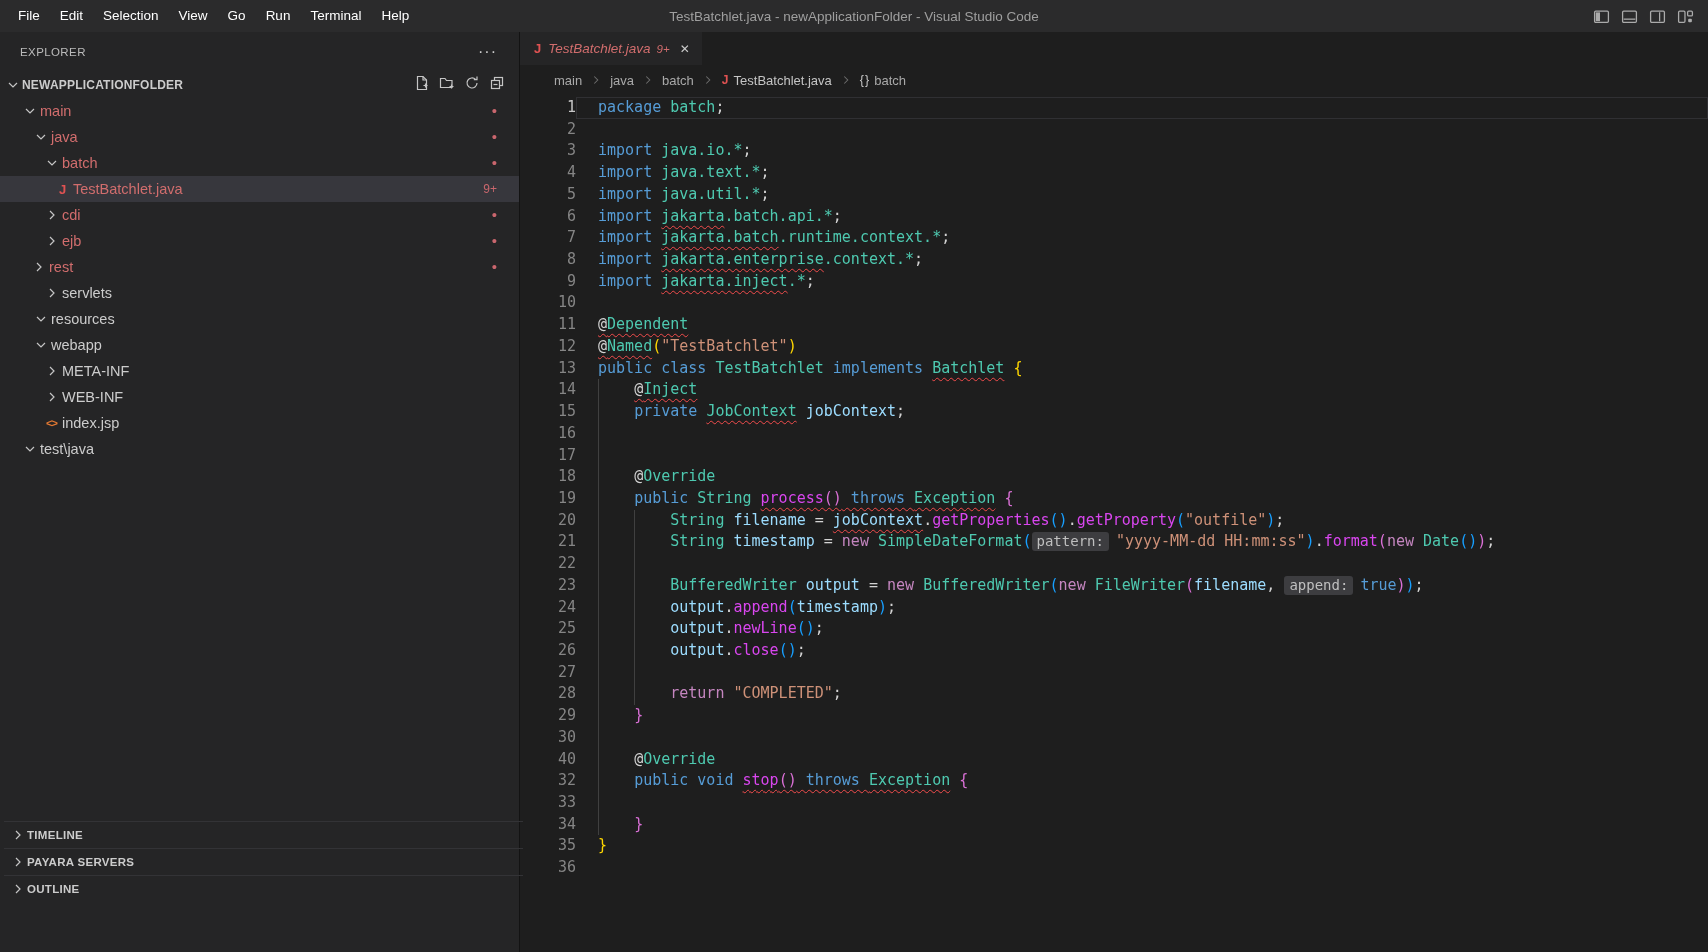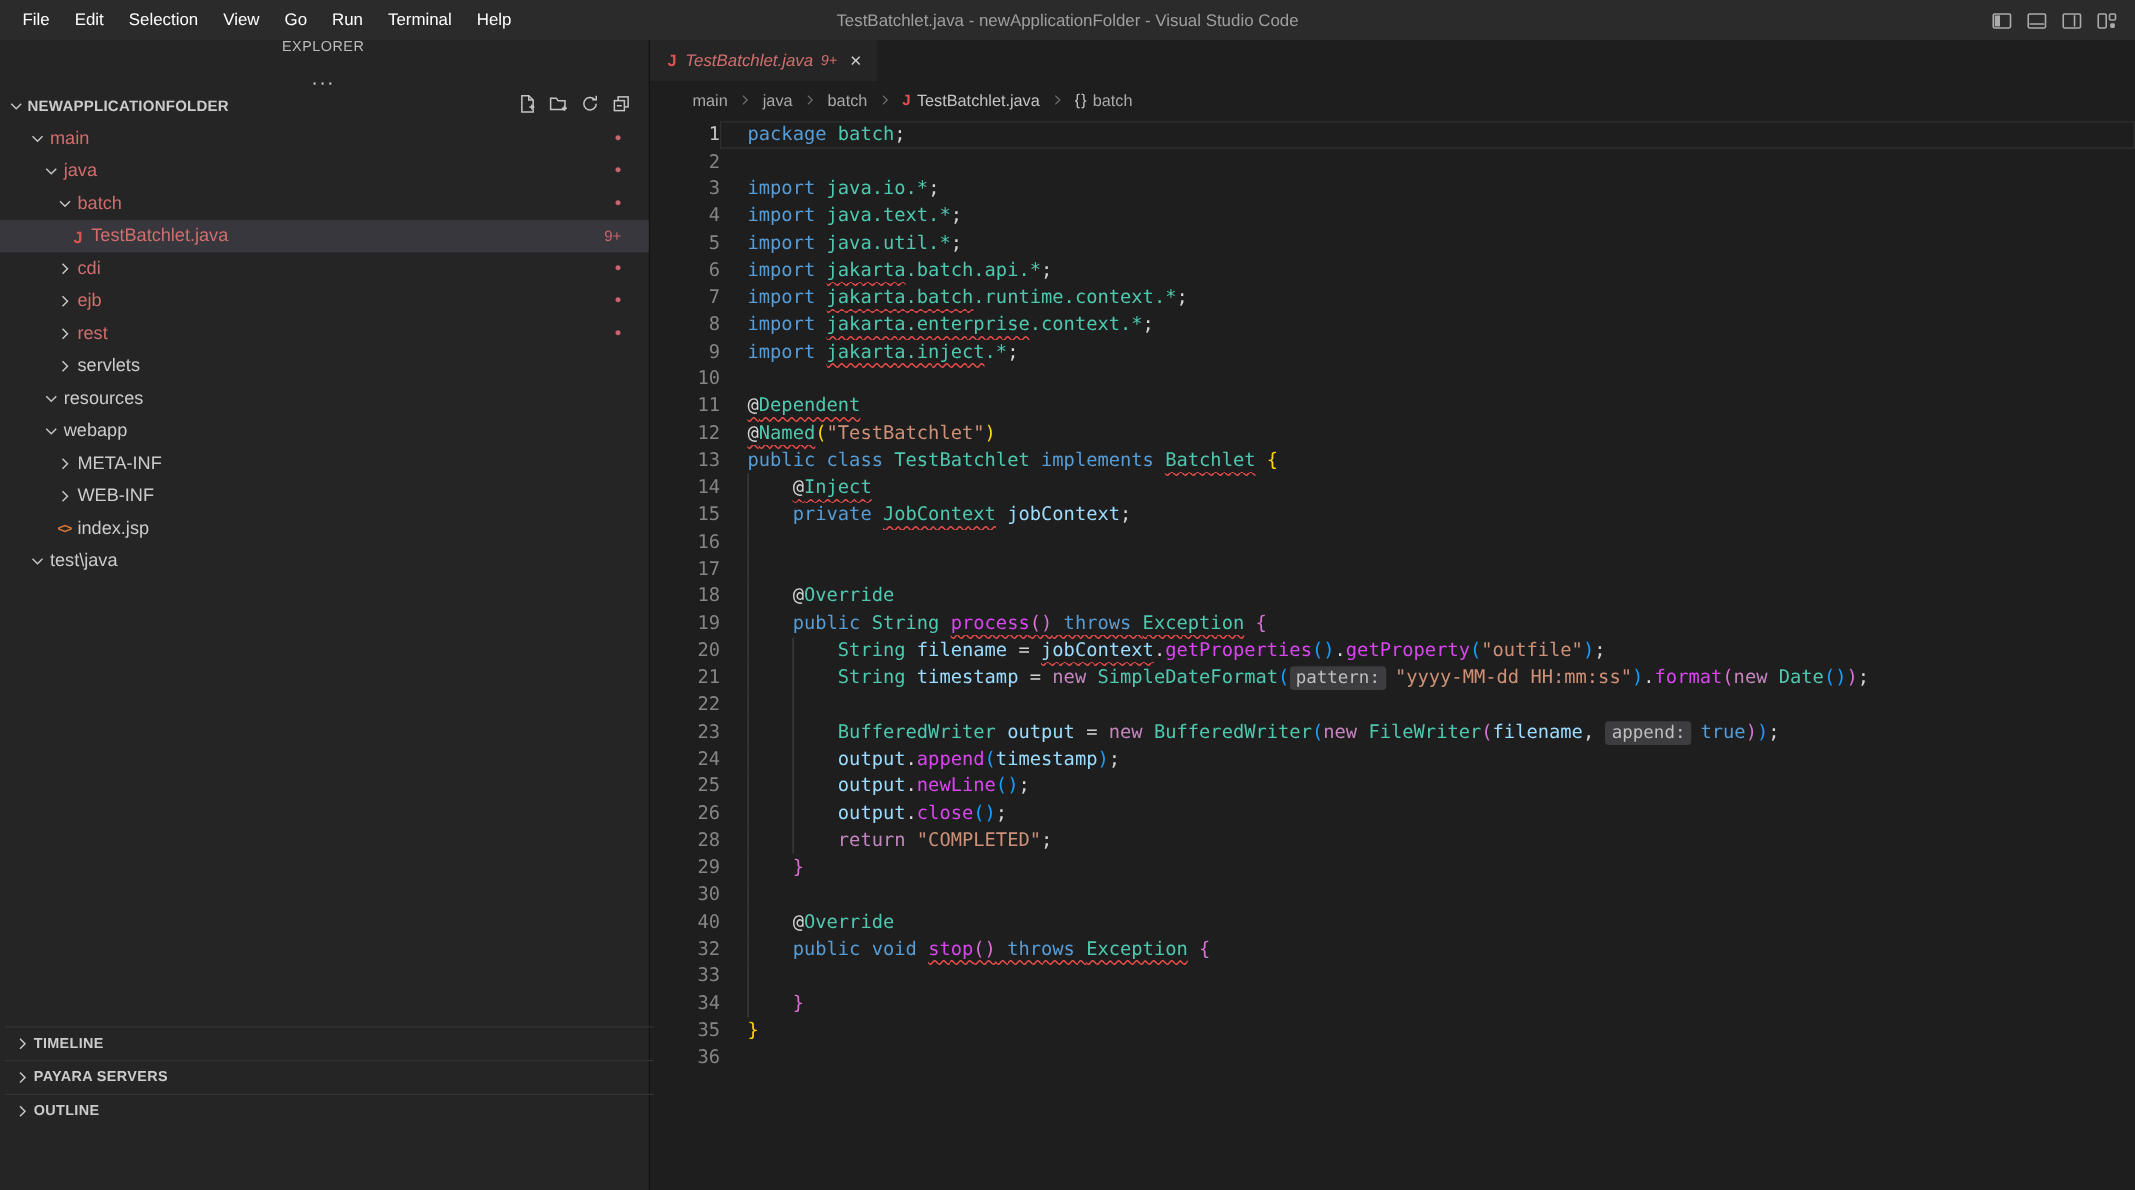--- a/index.html
+++ b/index.html
@@ -12,21 +12,21 @@
   .menu-item:first-child { margin-left:8px; }
   .win-title { position:absolute; left:0; right:0; text-align:center; color:#9f9f9f; font-size:13.5px; pointer-events:none; }
   .win-icons { position:absolute; right:14px; top:0; height:32px; display:flex; align-items:center; gap:11px; }
   .win-icons svg { display:block; }
 
   
   .main-row { display:flex; height:920px; }
 
   
   .sidebar { position:relative; width:520px; background:#252526; border-right:1px solid #131313; flex:none; }
-  .sb-header { height:40px; display:flex; align-items:center; justify-content:space-between; padding:0 22px 0 20px;flex-direction:column; }
+  .sb-header { height:40px; display:flex; align-items:center; justify-content:space-between; padding:0 22px 0 20px; }
   .sb-header .label { color:#bbbbbb; font-size:11.5px; letter-spacing:0.4px; }
   .sb-more { color:#cccccc; font-size:16px; letter-spacing:1px; line-height:10px; }
   .proj-row { height:26px; display:flex; align-items:center; padding:0 14px 0 4px; }
   .proj-row .chev { width:18px; display:flex; justify-content:center; }
   .proj-label { color:#cccccc; font-weight:bold; font-size:12px; letter-spacing:0.2px; flex:1; }
   .proj-icons { display:flex; gap:9px; align-items:center; }
   #tree { }
   .trow { height:26px; display:flex; align-items:center; position:relative; }
   .trow.selected { background:#37373d; }
   .trow .chev { width:17px; display:flex; justify-content:center; flex:none; }
@@ -193,21 +193,21 @@
         </div>
         <div class="trow" style="padding-left: 43px;">
           <span class="chev">
             <svg width="16" height="16" viewBox="0 0 16 16" fill="none">
               <path d="M6 4l4 4-4 4" stroke="#c5c5c5" stroke-width="1.2"></path>
             </svg>
           </span>
           <span class="flabel red">ejb</span>
           <span class="badge dot">•</span>
         </div>
-        <div class="trow" style="padding-left: 43px;">
+        <div class="trow" style="padding-left: 30px;">
           <span class="chev">
             <svg width="16" height="16" viewBox="0 0 16 16" fill="none">
               <path d="M6 4l4 4-4 4" stroke="#c5c5c5" stroke-width="1.2"></path>
             </svg>
           </span>
           <span class="flabel red">rest</span>
           <span class="badge dot">•</span>
         </div>
         <div class="trow" style="padding-left: 43px;">
           <span class="chev">
@@ -359,20 +359,21 @@
         <div class="line"><span class="ln">17</span><span class="lc"><span class="guide" style="left: 22px;"></span></span></div>
         <div class="line"><span class="ln">18</span><span class="lc"><span class="guide" style="left: 22px;"></span><span>    </span><span class="tk-p">@</span><span class="tk-t">Override</span></span></div>
         <div class="line"><span class="ln">19</span><span class="lc"><span class="guide" style="left: 22px;"></span><span>    </span><span class="tk-k">public </span><span class="tk-t">String</span><span class="tk-p"> </span><span class="tk-f sq">process</span><span class="tk-m sq">()</span><span class="tk-k sq"> throws </span><span class="tk-t sq">Exception</span><span class="tk-p"> </span><span class="tk-m">{</span></span></div>
         <div class="line"><span class="ln">20</span><span class="lc"><span class="guide" style="left: 22px;"></span><span class="guide" style="left: 58.1px;"></span><span>        </span><span class="tk-t">String</span><span class="tk-p"> </span><span class="tk-v">filename</span><span class="tk-p"> = </span><span class="tk-v sq">jobContext</span><span class="tk-p">.</span><span class="tk-f">getProperties</span><span class="tk-b">()</span><span class="tk-p">.</span><span class="tk-f">getProperty</span><span class="tk-b">(</span><span class="tk-s">"outfile"</span><span class="tk-b">)</span><span class="tk-p">;</span></span></div>
         <div class="line"><span class="ln">21</span><span class="lc"><span class="guide" style="left: 22px;"></span><span class="guide" style="left: 58.1px;"></span><span>        </span><span class="tk-t">String</span><span class="tk-p"> </span><span class="tk-v">timestamp</span><span class="tk-p"> = </span><span class="tk-c">new </span><span class="tk-t">SimpleDateFormat</span><span class="tk-b">(</span><span class="inlay">pattern:</span><span class="tk-s">"yyyy-MM-dd HH:mm:ss"</span><span class="tk-b">)</span><span class="tk-p">.</span><span class="tk-f">format</span><span class="tk-m">(</span><span class="tk-c">new </span><span class="tk-t">Date</span><span class="tk-b">()</span><span class="tk-m">)</span><span class="tk-p">;</span></span></div>
         <div class="line"><span class="ln">22</span><span class="lc"><span class="guide" style="left: 22px;"></span><span class="guide" style="left: 58.1px;"></span></span></div>
         <div class="line"><span class="ln">23</span><span class="lc"><span class="guide" style="left: 22px;"></span><span class="guide" style="left: 58.1px;"></span><span>        </span><span class="tk-t">BufferedWriter</span><span class="tk-p"> </span><span class="tk-v">output</span><span class="tk-p"> = </span><span class="tk-c">new </span><span class="tk-t">BufferedWriter</span><span class="tk-b">(</span><span class="tk-c">new </span><span class="tk-t">FileWriter</span><span class="tk-m">(</span><span class="tk-v">filename</span><span class="tk-p">, </span><span class="inlay">append:</span><span class="tk-k">true</span><span class="tk-m">)</span><span class="tk-b">)</span><span class="tk-p">;</span></span></div>
         <div class="line"><span class="ln">24</span><span class="lc"><span class="guide" style="left: 22px;"></span><span class="guide" style="left: 58.1px;"></span><span>        </span><span class="tk-v">output</span><span class="tk-p">.</span><span class="tk-f">append</span><span class="tk-b">(</span><span class="tk-v">timestamp</span><span class="tk-b">)</span><span class="tk-p">;</span></span></div>
         <div class="line"><span class="ln">25</span><span class="lc"><span class="guide" style="left: 22px;"></span><span class="guide" style="left: 58.1px;"></span><span>        </span><span class="tk-v">output</span><span class="tk-p">.</span><span class="tk-f">newLine</span><span class="tk-b">()</span><span class="tk-p">;</span></span></div>
         <div class="line"><span class="ln">26</span><span class="lc"><span class="guide" style="left: 22px;"></span><span class="guide" style="left: 58.1px;"></span><span>        </span><span class="tk-v">output</span><span class="tk-p">.</span><span class="tk-f">close</span><span class="tk-b">()</span><span class="tk-p">;</span></span></div>
+        <div class="line"><span class="ln">27</span><span class="lc"><span class="guide" style="left: 22px;"></span><span class="guide" style="left: 58.1px;"></span></span></div>
         <div class="line"><span class="ln">28</span><span class="lc"><span class="guide" style="left: 22px;"></span><span class="guide" style="left: 58.1px;"></span><span>        </span><span class="tk-c">return </span><span class="tk-s">"COMPLETED"</span><span class="tk-p">;</span></span></div>
         <div class="line"><span class="ln">29</span><span class="lc"><span class="guide" style="left: 22px;"></span><span>    </span><span class="tk-m">}</span></span></div>
         <div class="line"><span class="ln">30</span><span class="lc"><span class="guide" style="left: 22px;"></span></span></div>
         <div class="line"><span class="ln">40</span><span class="lc"><span class="guide" style="left: 22px;"></span><span>    </span><span class="tk-p">@</span><span class="tk-t">Override</span></span></div>
         <div class="line"><span class="ln">32</span><span class="lc"><span class="guide" style="left: 22px;"></span><span>    </span><span class="tk-k">public void </span><span class="tk-f sq">stop</span><span class="tk-m sq">()</span><span class="tk-k sq"> throws </span><span class="tk-t sq">Exception</span><span class="tk-p"> </span><span class="tk-m">{</span></span></div>
         <div class="line"><span class="ln">33</span><span class="lc"><span class="guide" style="left: 22px;"></span></span></div>
         <div class="line"><span class="ln">34</span><span class="lc"><span class="guide" style="left: 22px;"></span><span>    </span><span class="tk-m">}</span></span></div>
         <div class="line"><span class="ln">35</span><span class="lc"><span class="tk-y">}</span></span></div>
         <div class="line"><span class="ln">36</span><span class="lc"></span></div>
       </div>

